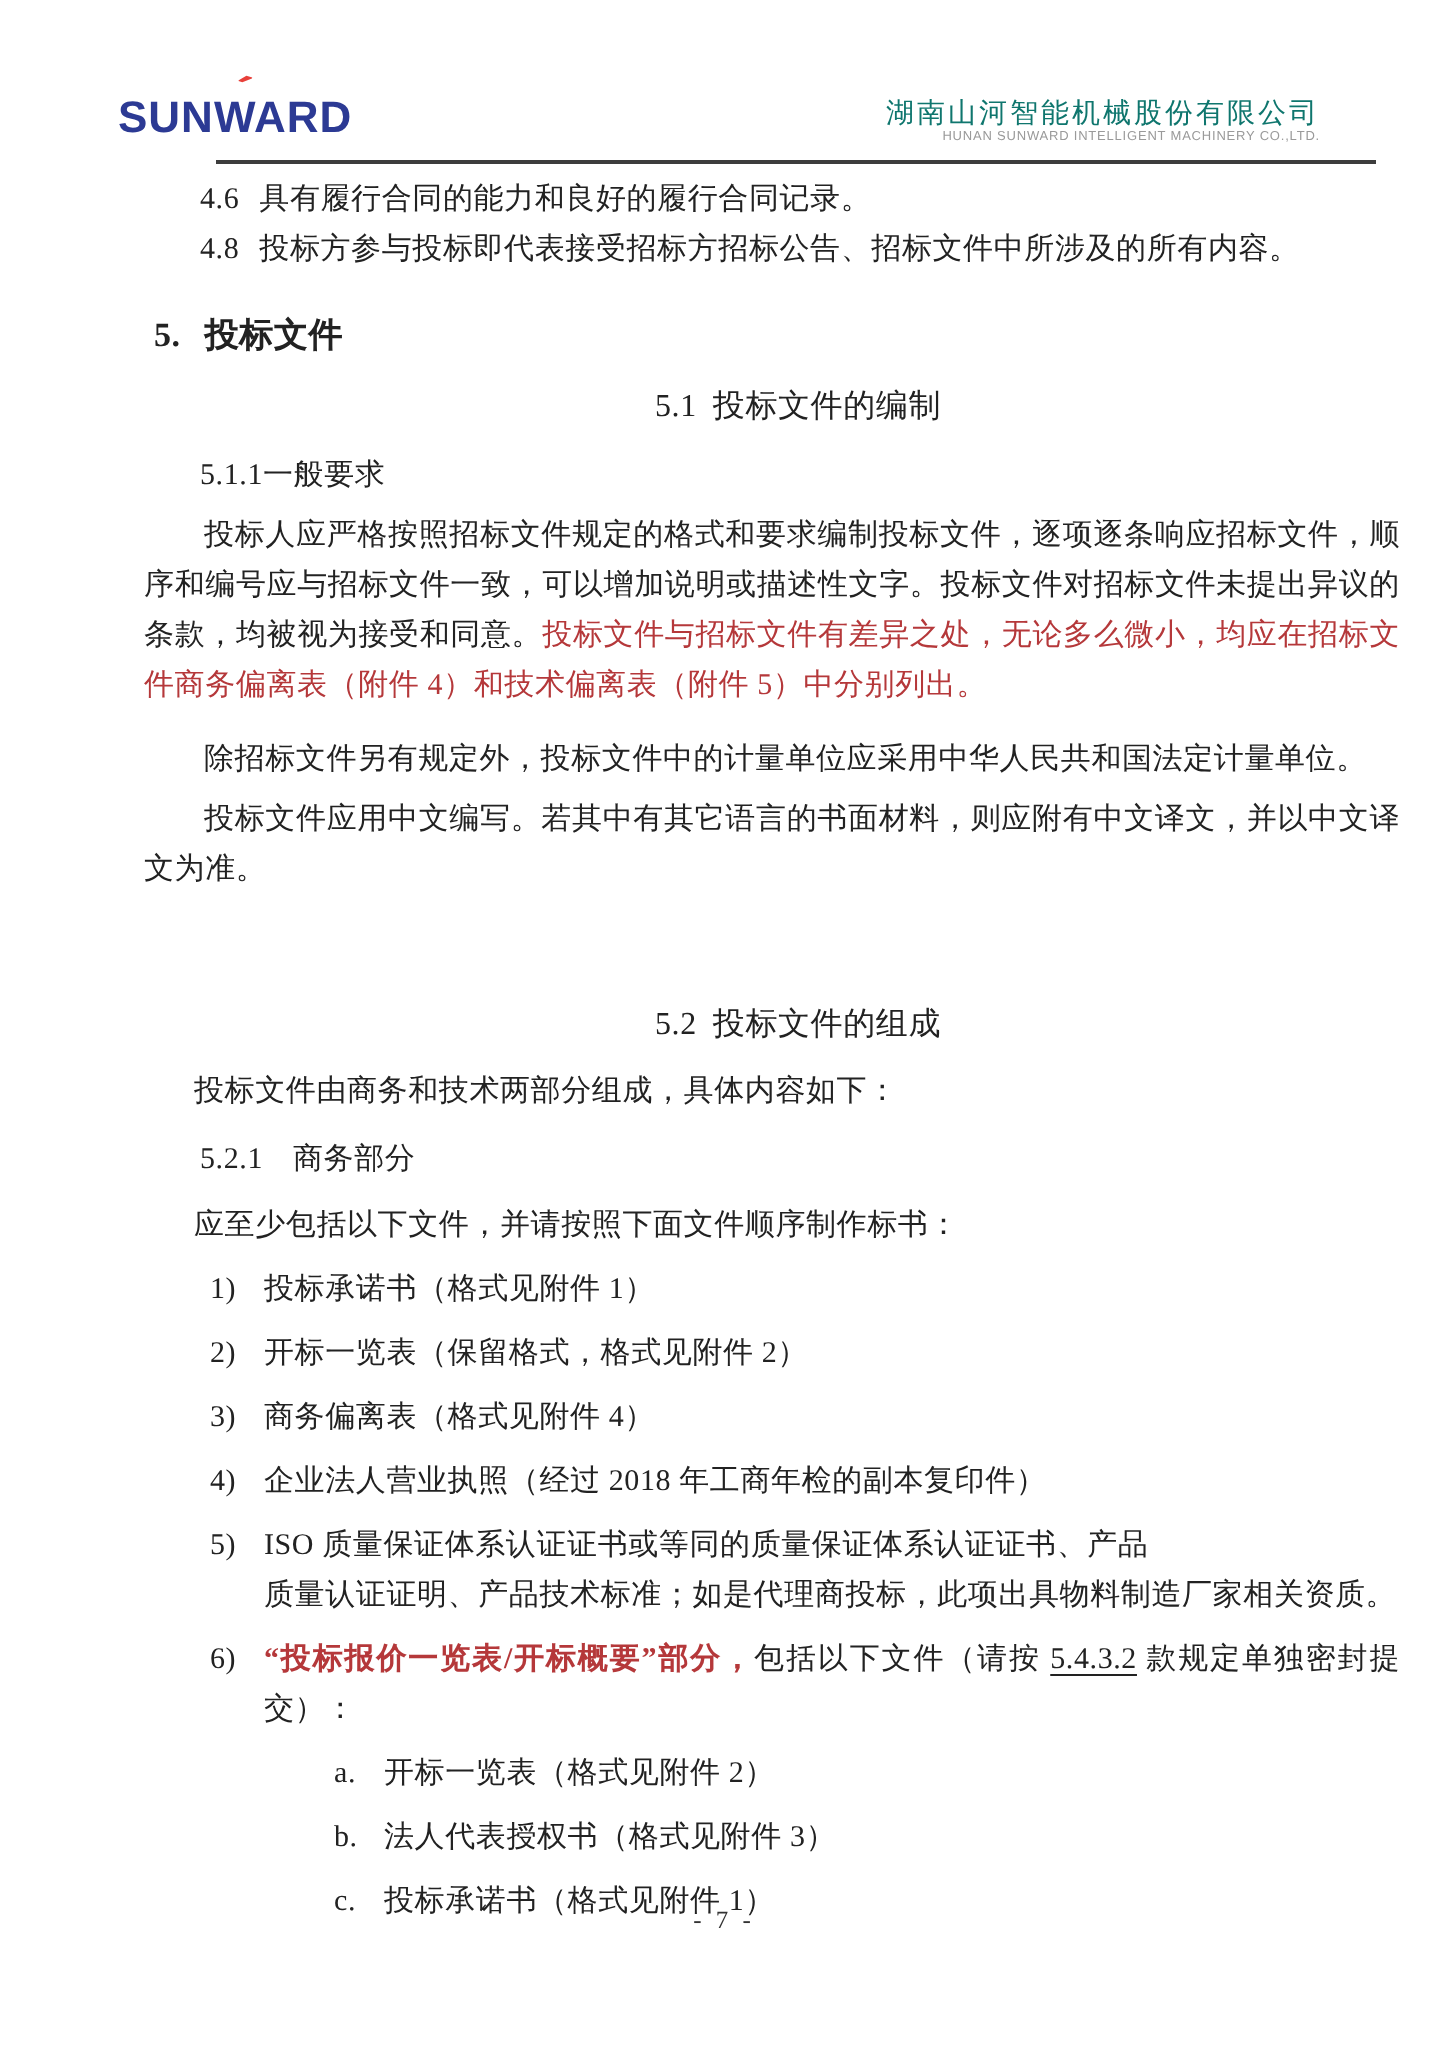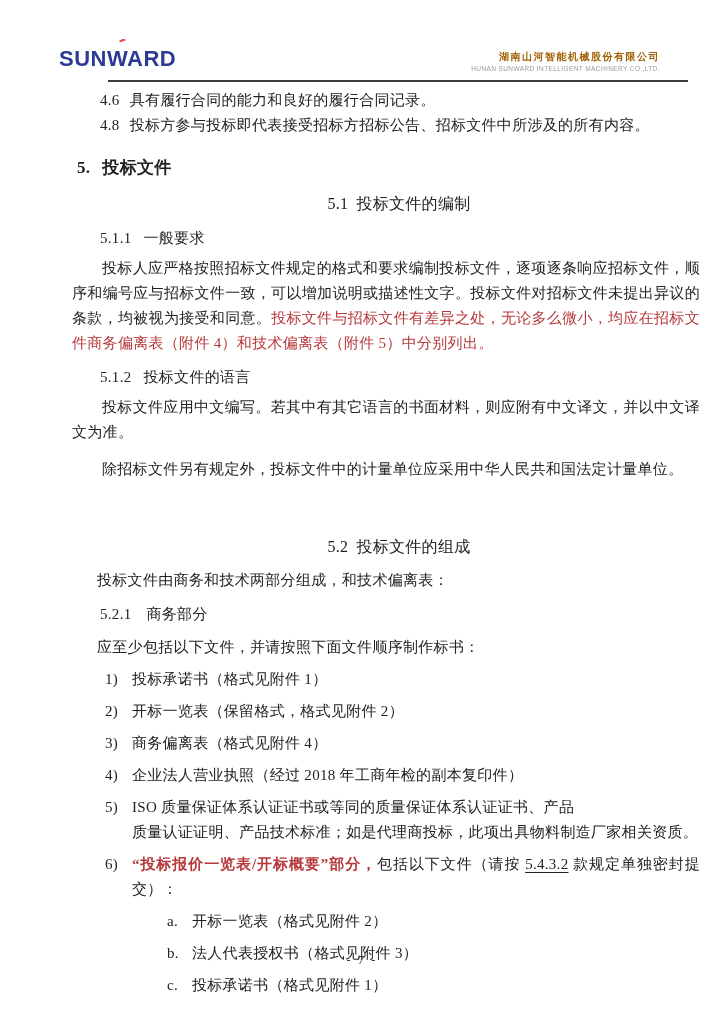--- a/index.html
+++ b/index.html
@@ -36,23 +36,23 @@
     left: 57px; top: -10px;
     color: #e8403a;
     font-weight: 700;
     font-size: 24px;
     transform: rotate(18deg);
     line-height: 1;
   }
   .company { text-align: right; margin-top: 3px; }
   .company-cn {
     font-family: "Liberation Sans", "DejaVu Sans", sans-serif;
-    font-size: 10px;
-    font-weight: 700;
-    color: #a16207;
+    font-size: 14px;
+    font-weight: 400;
+    color: #0f766e;
     letter-spacing: 1.5px;
     line-height: 15px;
   }
   .company-en {
     font-family: "Liberation Sans", "DejaVu Sans", sans-serif;
     font-size: 6.5px;
     color: #9a9a9a;
     letter-spacing: 0.4px;
     line-height: 9px;
   }
@@ -88,21 +88,21 @@
     line-height: 26px;
     text-align: center;
   }
   .h-sub .htitle { margin-left: 8px; }
   .h-minor {
     margin-top: 9px;
     padding-left: 28px;
     font-size: 15px;
     line-height: 25px;
   }
-  .h-minor .htitle { margin-left: 12px; }
+  .h-minor .htitle { margin-left: 0; }
   .h-minor .htitle-wide { margin-left: 15px; }
   .para {
     margin: 5px 0 0 0;
     text-indent: 2em;
     text-align: justify;
   }
   .red { color: #b5383a; }
   .bold { font-weight: 700; }
   .uline { text-decoration: underline; text-underline-offset: 3px; }
   .gap-lg { height: 42px; }
@@ -164,34 +164,31 @@
     <div class="h-sub">
       <span>5.1</span><span class="htitle">投标文件的编制</span>
     </div>
 
     <div class="h-minor">
       <span>5.1.1</span><span class="htitle">一般要求</span>
     </div>
 
     <p class="para"><span>投标人应严格按照招标文件规定的格式和要求编制投标文件，逐项逐条响应招标文件，顺序和编号应与招标文件一致，可以增加说明或描述性文字。投标文件对招标文件未提出异议的条款，均被视为接受和同意。</span><span class="red">投标文件与招标文件有差异之处，无论多么微小，均应在招标文件商务偏离表（附件 4）和技术偏离表（附件 5）中分别列出。</span></p>
 
-    <div class="h-minor">
-      <span>5.1.2</span><span class="htitle">投标文件的语言</span>
-    </div>
-
+
+    <p class="para" style="margin-top:12px;">除招标文件另有规定外，投标文件中的计量单位应采用中华人民共和国法定计量单位。</p>
     <p class="para">投标文件应用中文编写。若其中有其它语言的书面材料，则应附有中文译文，并以中文译文为准。</p>
-    <p class="para" style="margin-top:12px;">除招标文件另有规定外，投标文件中的计量单位应采用中华人民共和国法定计量单位。</p>
 
     <div class="gap-lg"></div>
 
     <div class="h-sub">
       <span>5.2</span><span class="htitle">投标文件的组成</span>
     </div>
 
-    <div class="plain-line">投标文件由商务和技术两部分组成，和技术偏离表：</div>
+    <div class="plain-line">投标文件由商务和技术两部分组成，具体内容如下：</div>
 
     <div class="h-minor">
       <span>5.2.1</span><span class="htitle-wide">商务部分</span>
     </div>
 
     <div class="plain-line">应至少包括以下文件，并请按照下面文件顺序制作标书：</div>
 
     <div class="list-item">
       <span class="li-num">1)</span><span>投标承诺书（格式见附件 1）</span>
     </div>

